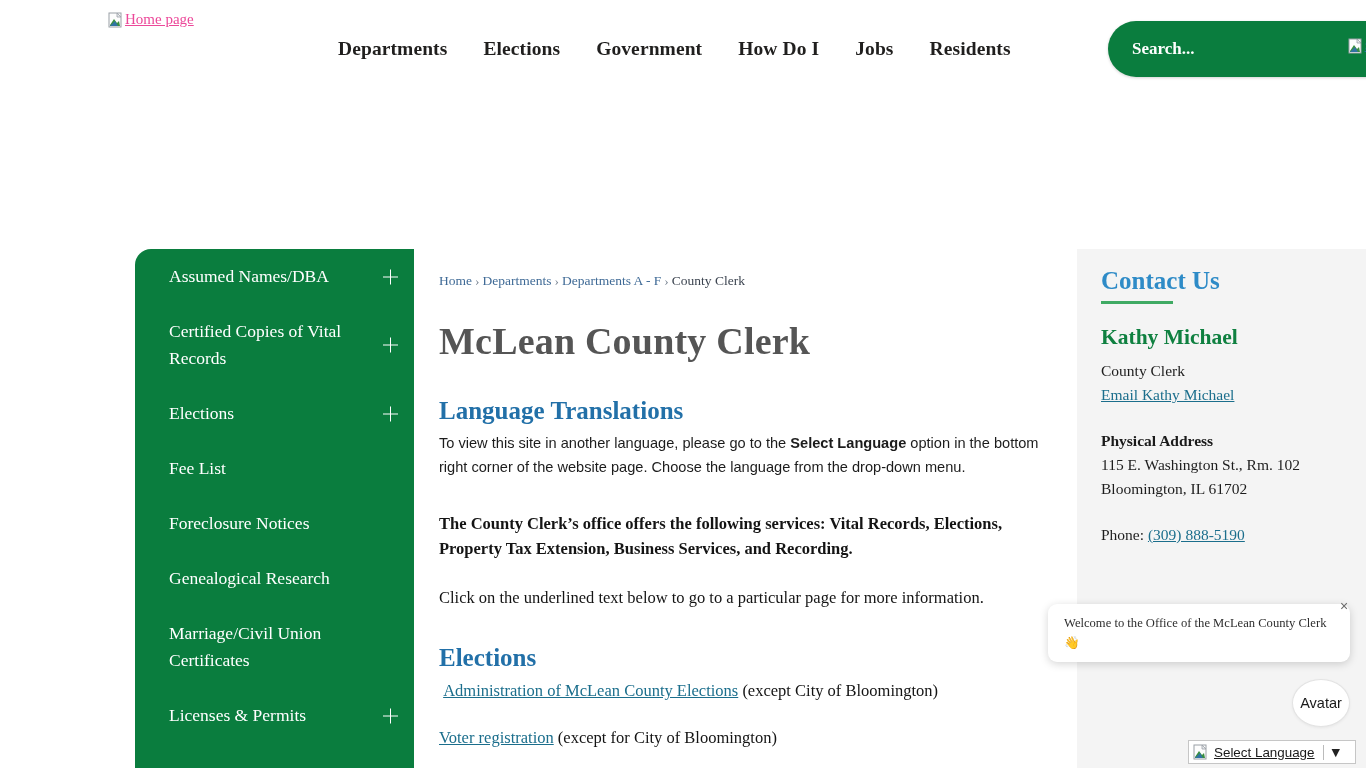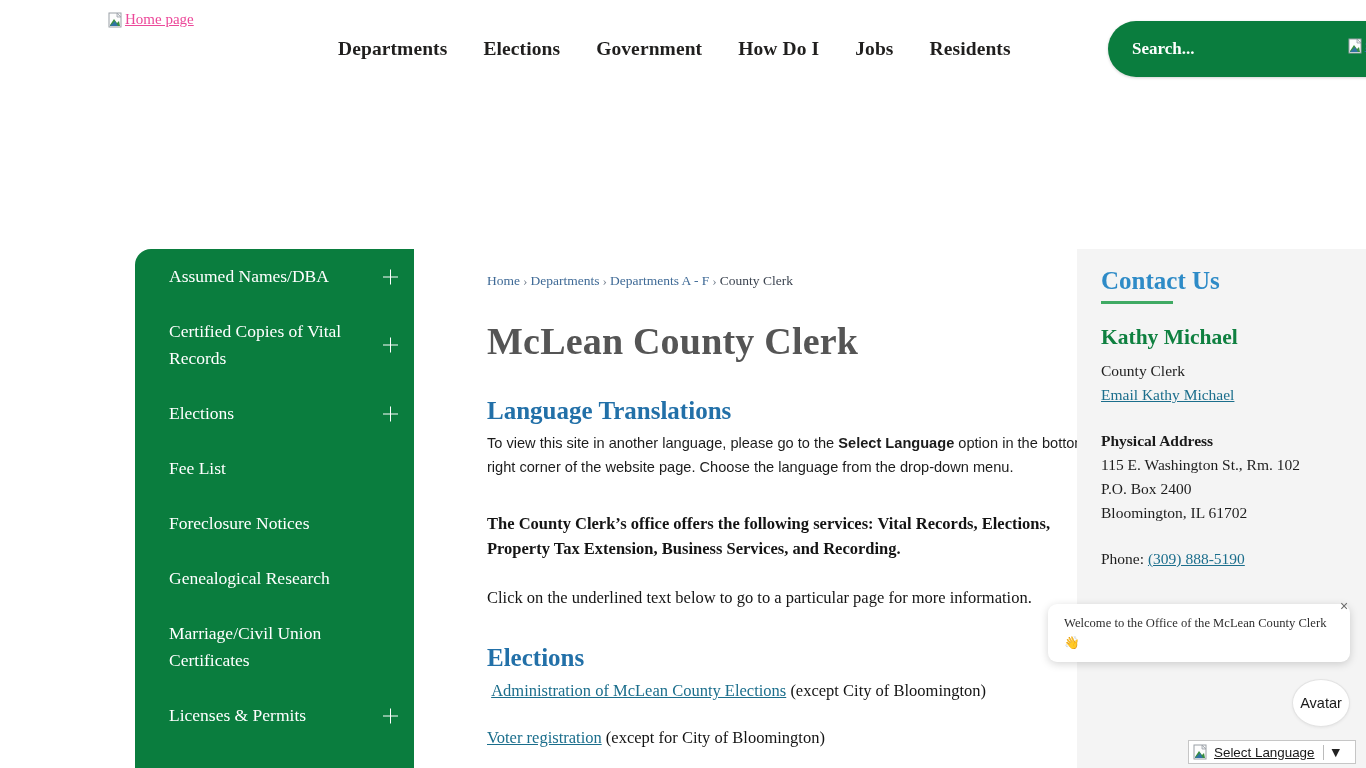--- a/index.html
+++ b/index.html
@@ -89,21 +89,20 @@
   .lnav-plus::before { left: 0; top: 7px; width: 15px; height: 1.4px; }
   .lnav-plus::after  { top: 0; left: 7px; height: 15px; width: 1.4px; }
 
   
   .content {
     position: absolute; left: 414px; top: 249px;
     width: 663px; height: 519px;
     background: #ffffff;
     padding: 24px 26px 4px 25px;
     overflow: hidden;
-    margin-left: 48px;
   }
   .breadcrumb {
     font-family: "Liberation Serif", serif;
     font-size: 13.5px; color: #4c5a6b; white-space: nowrap;
     margin-bottom: 0;
   }
   .breadcrumb a { color: #3f6a96; text-decoration: none; cursor: pointer; }
   .breadcrumb .sep { color: #7c8795; margin: 0 3px; }
   .breadcrumb .crumb-current { color: #3c4450; }
 
@@ -329,21 +328,20 @@
     <div class="contact-rule"></div>
 
     <h3 class="contact-name">Kathy Michael</h3>
     <p class="contact-line">County Clerk</p>
     <p class="contact-line"><a class="link">Email Kathy Michael</a></p>
 
     <div class="contact-gap"></div>
 
     <p class="contact-line bold">Physical Address</p>
     <p class="contact-line">115 E. Washington St., Rm. 102</p>
-    <p class="contact-line">P.O. Box 2400</p>
     <p class="contact-line">Bloomington, IL 61702</p>
 
     <div class="contact-gap"></div>
 
     <p class="contact-line"><span>Phone:</span> <a class="link">(309) 888-5190</a></p>
 
     <div style="height:56px"></div>
 
     <p class="contact-line"><a class="link">Directory</a></p>
   </div>

